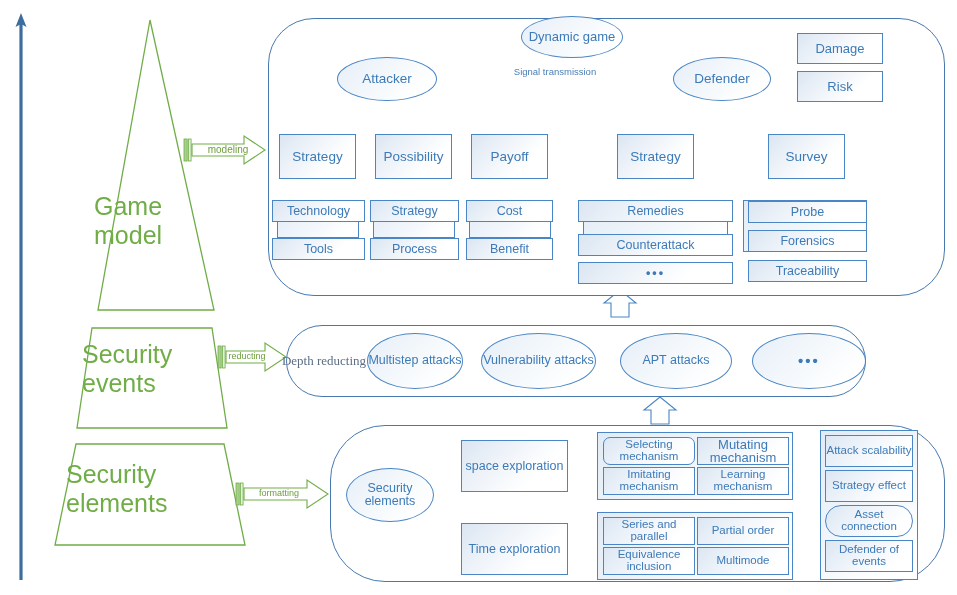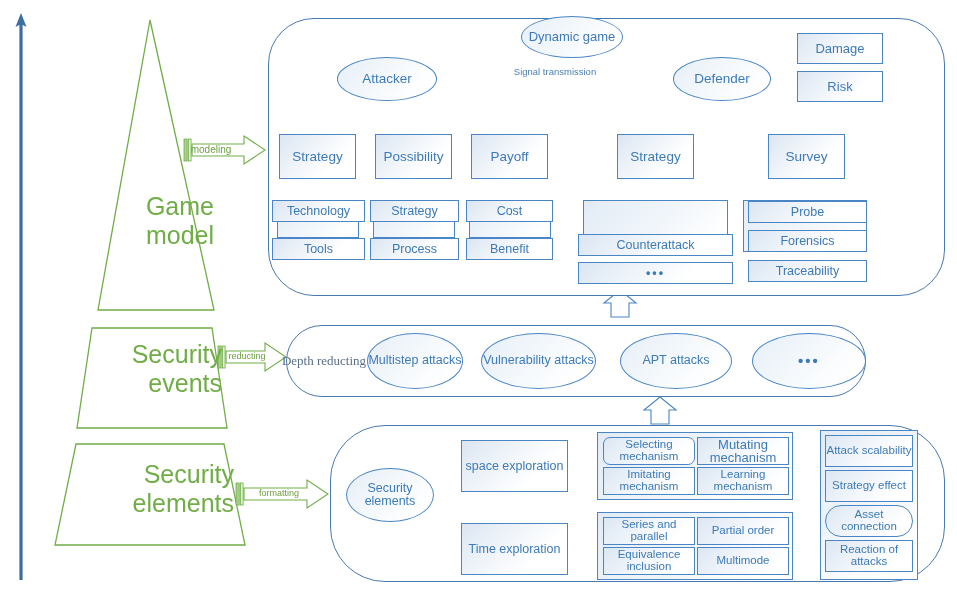--- a/index.html
+++ b/index.html
@@ -14,21 +14,21 @@
         line-height:1.02;}
   .node.plain{background:linear-gradient(135deg,#dce7f3 0%,#f2f6fb 45%,#ffffff 80%);}
   .grp{position:absolute;box-sizing:border-box;border:1px solid #4a86c5;
        background:linear-gradient(135deg,#e2ebf5 0%,#f1f6fb 50%,#ffffff 85%);}
   .ell{position:absolute;box-sizing:border-box;border:1px solid #4a86c5;border-radius:50%;
        display:flex;align-items:center;justify-content:center;text-align:center;
        color:#3d7ab8;background:linear-gradient(135deg,#e6eef7 0%,#f5f9fc 50%,#ffffff 82%);
        line-height:1.05;}
   .round{position:absolute;box-sizing:border-box;border:1px solid #4779b0;
          border-radius:46px;background:#fff;}
-  .tlabel{position:absolute;color:#70ad47;text-align:right;line-height:1.15;}
+  .tlabel{position:absolute;color:#70ad47;text-align:left;line-height:1.15;}
   .alabel{position:absolute;color:#6d9e3f;font-size:10px;text-align:center;}
   .mono-serif{font-family:"Liberation Serif","DejaVu Serif",serif;}
   .dots{letter-spacing:2px;font-weight:bold;}
   .sig{position:absolute;color:#4a7fb5;font-size:9.5px;text-align:center;}
 </style>
 </head>
 <body>
 
 <div id="stage">
 
@@ -133,21 +133,21 @@
   </div>
   <div class="tlabel" style="left:82px;top:340px;width:140px;font-size:25px;">
     <span>Security</span><br>
     <span>events</span>
   </div>
   <div class="tlabel" style="left:66px;top:460px;width:168px;font-size:25px;">
     <span>Security</span><br>
     <span>elements</span>
   </div>
 
-  <div class="alabel" style="left:185px;top:144px;width:52px;">modeling</div>
+  <div class="alabel" style="left:202px;top:144px;width:52px;">modeling</div>
   <div class="alabel" style="left:225px;top:351px;width:44px;font-size:9px;">reducting</div>
   <div class="alabel" style="left:250px;top:488px;width:58px;font-size:9px;">formatting</div>
 
   <div class="round" style="left:268px;top:18px;width:677px;height:278px;"></div>
 
   <div class="ell" style="left:521px;top:16px;width:102px;height:42px;font-size:13px;">Dynamic game</div>
 
   <div class="ell" style="left:337px;top:57px;width:100px;height:44px;font-size:13.5px;">Attacker</div>
 
   <div class="ell" style="left:673px;top:57px;width:98px;height:44px;font-size:13.5px;">Defender</div>
@@ -167,20 +167,21 @@
   <div class="node" style="left:370px;top:200px;width:89px;height:22px;font-size:12.5px;">Strategy</div>
   <div class="node" style="left:370px;top:238px;width:89px;height:22px;font-size:12.5px;">Process</div>
 
   <div class="node" style="left:471px;top:134px;width:77px;height:45px;font-size:13.5px;">Payoff</div>
   <div class="grp" style="left:469px;top:200px;width:82px;height:38px;"></div>
   <div class="node" style="left:466px;top:200px;width:87px;height:22px;font-size:12.5px;">Cost</div>
   <div class="node" style="left:466px;top:238px;width:87px;height:22px;font-size:12.5px;">Benefit</div>
 
   <div class="node" style="left:617px;top:134px;width:77px;height:45px;font-size:13.5px;">Strategy</div>
   <div class="grp" style="left:583px;top:200px;width:145px;height:56px;"></div>
+  <div class="node" style="left:578px;top:200px;width:155px;height:22px;font-size:12.5px;">Remedies</div>
   <div class="node" style="left:578px;top:234px;width:155px;height:22px;font-size:12.5px;">Counterattack</div>
   <div class="node dots" style="left:578px;top:262px;width:155px;height:22px;font-size:12.5px;">•••</div>
 
   <div class="node" style="left:768px;top:134px;width:77px;height:45px;font-size:13.5px;">Survey</div>
   <div class="grp" style="left:743px;top:200px;width:124px;height:52px;"></div>
   <div class="node" style="left:748px;top:201px;width:119px;height:22px;font-size:12.5px;">Probe</div>
   <div class="node" style="left:748px;top:230px;width:119px;height:22px;font-size:12.5px;">Forensics</div>
   <div class="node" style="left:748px;top:260px;width:119px;height:22px;font-size:12.5px;">Traceability</div>
 
   <div class="round" style="left:286px;top:325px;width:580px;height:72px;border-radius:40px;"></div>
@@ -215,15 +216,15 @@
   <div class="grp" style="left:597px;top:512px;width:196px;height:68px;"></div>
   <div class="node plain" style="left:603px;top:517px;width:92px;height:28px;font-size:11.5px;">Series and parallel</div>
   <div class="node plain" style="left:697px;top:517px;width:92px;height:28px;font-size:11.5px;">Partial order</div>
   <div class="node plain" style="left:603px;top:547px;width:92px;height:28px;font-size:11.5px;">Equivalence inclusion</div>
   <div class="node plain" style="left:697px;top:547px;width:92px;height:28px;font-size:11.5px;">Multimode</div>
 
   <div class="grp" style="left:820px;top:430px;width:98px;height:150px;"></div>
   <div class="node plain" style="left:825px;top:435px;width:88px;height:32px;font-size:11.5px;">Attack scalability</div>
   <div class="node plain" style="left:825px;top:470px;width:88px;height:32px;font-size:11.5px;">Strategy effect</div>
   <div class="node plain" style="left:825px;top:505px;width:88px;height:32px;font-size:11.5px;border-radius:16px;">Asset connection</div>
-  <div class="node plain" style="left:825px;top:540px;width:88px;height:32px;font-size:11.5px;">Reaction of attacks</div>
+  <div class="node plain" style="left:825px;top:540px;width:88px;height:32px;font-size:11.5px;">Defender of events</div>
 
 </div>
 
 </body></html>

